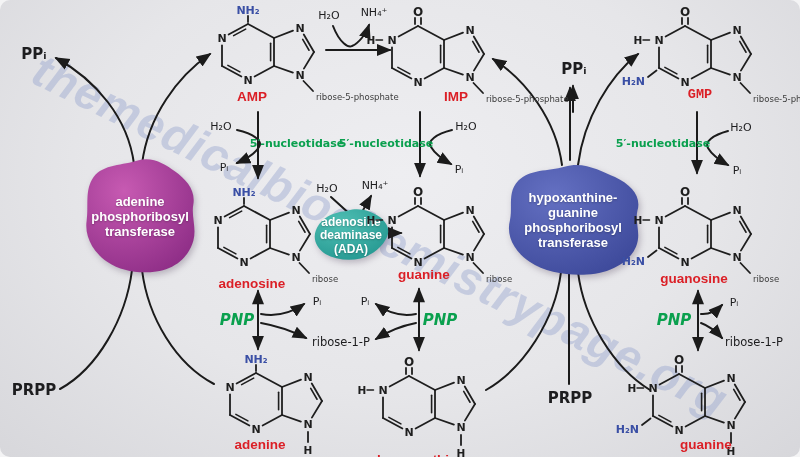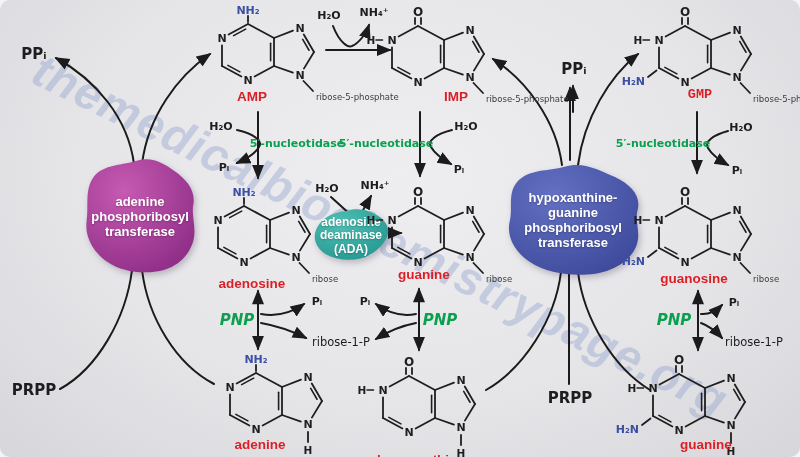--- a/index.html
+++ b/index.html
@@ -13,21 +13,21 @@
     font-family:"Liberation Sans",sans-serif;font-style:italic;font-weight:700;
     font-size:47px;letter-spacing:1px;color:rgba(148,163,205,0.42);white-space:nowrap;
     pointer-events:none;z-index:1;
   }
   #arrows{position:absolute;left:0;top:0;z-index:2;}
   .mol{position:absolute;overflow:visible;z-index:4;}
   .mol-name{position:absolute;transform:translate(-50%,-50%);font:700 13.5px "Liberation Sans",sans-serif;
     color:#db1f26;white-space:nowrap;z-index:5;}
   .ann{position:absolute;transform:translate(-50%,-50%);white-space:nowrap;z-index:5;
     font-family:"DejaVu Sans",sans-serif;color:#1d1d1f;}
-  .f-sm{font-size:11px;font-weight:700;}
+  .f-sm{font-size:11px;font-weight:400;}
   .f-md{font-size:11.5px;font-weight:400;}
   .f-lg{font-size:15px;font-weight:700;}
   .g-sm{color:#0aa04e;font-size:11px;font-weight:700;}
   .g-md{color:#0aa04e;font-size:12.5px;font-weight:700;}
   .g-lg{color:#0aa04e;font-size:15px;font-weight:700;font-style:italic;}
   .enzyme{position:absolute;z-index:3;display:flex;align-items:center;justify-content:center;}
   .enzyme svg{position:absolute;left:0;top:0;width:100%;height:100%;
     filter:drop-shadow(2px 3px 3px rgba(40,20,50,0.25));}
   .enz-text{position:relative;text-align:center;color:#fff;font-weight:700;
     text-shadow:0 1px 2px rgba(0,0,0,0.25);}

